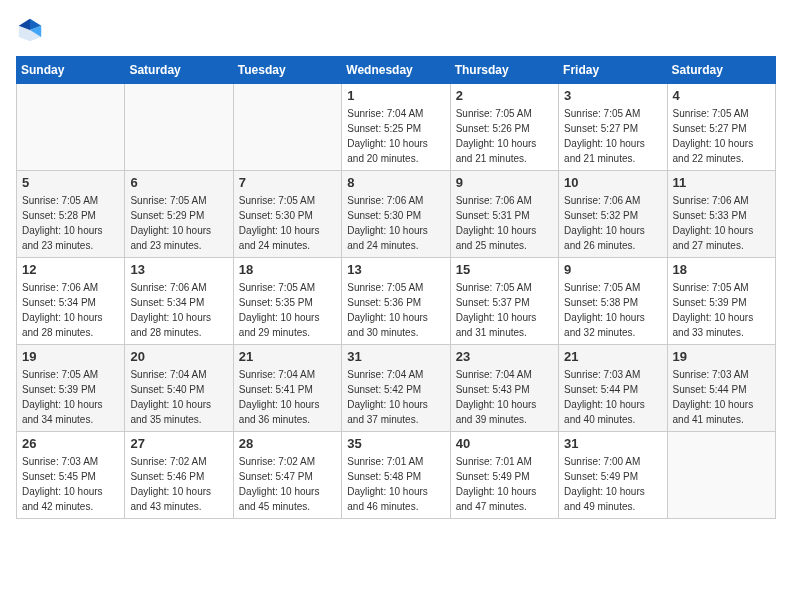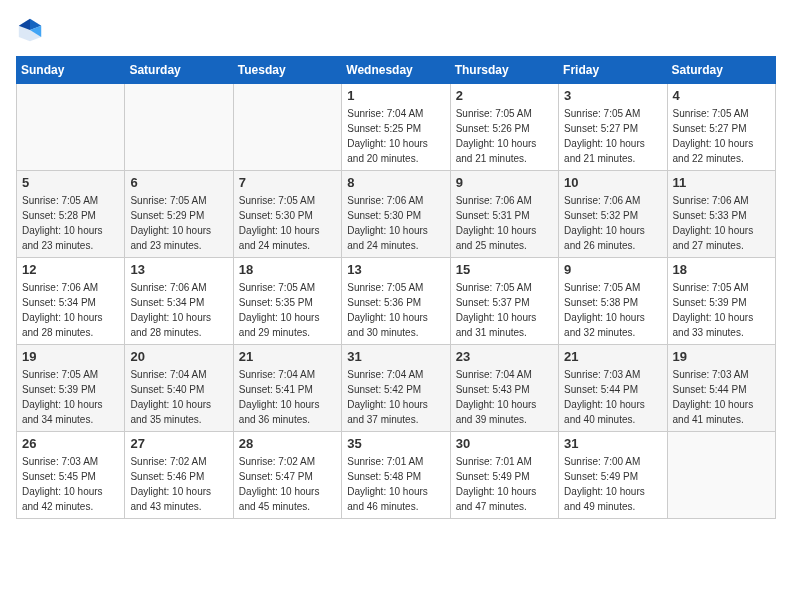--- a/index.html
+++ b/index.html
@@ -248,21 +248,21 @@
         </td>
         <td>
           <div class="day-number">28</div>
 <div class="day-info">Sunrise: 7:02 AM<br>Sunset: 5:47 PM<br>Daylight: 10 hours and 45 minutes.</div>
         </td>
         <td>
           <div class="day-number">35</div>
 <div class="day-info">Sunrise: 7:01 AM<br>Sunset: 5:48 PM<br>Daylight: 10 hours and 46 minutes.</div>
         </td>
         <td>
-          <div class="day-number">30</div>
+          <div class="day-number">40</div>
 <div class="day-info">Sunrise: 7:01 AM<br>Sunset: 5:49 PM<br>Daylight: 10 hours and 47 minutes.</div>
         </td>
         <td>
           <div class="day-number">31</div>
 <div class="day-info">Sunrise: 7:00 AM<br>Sunset: 5:49 PM<br>Daylight: 10 hours and 49 minutes.</div>
         </td>
         <td class="empty"></td>
       </tr>
     </tbody>
 </table>

